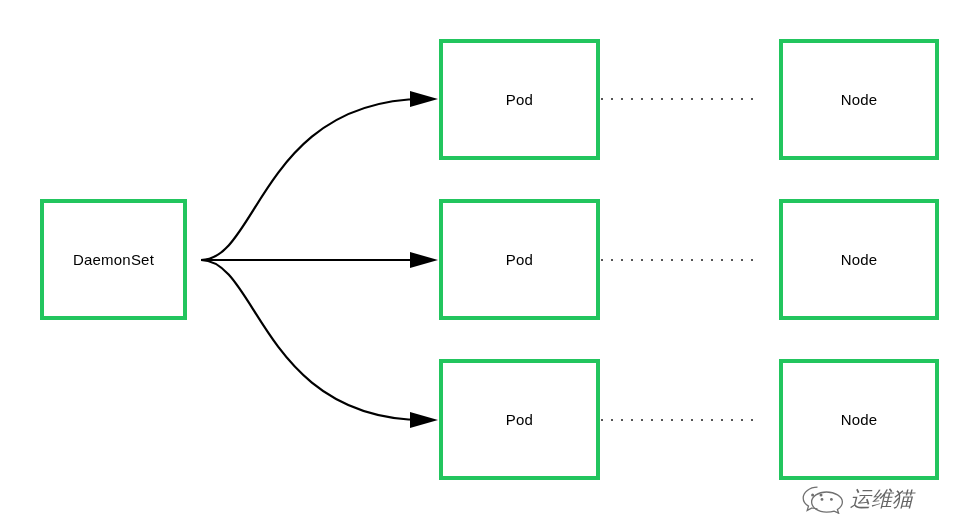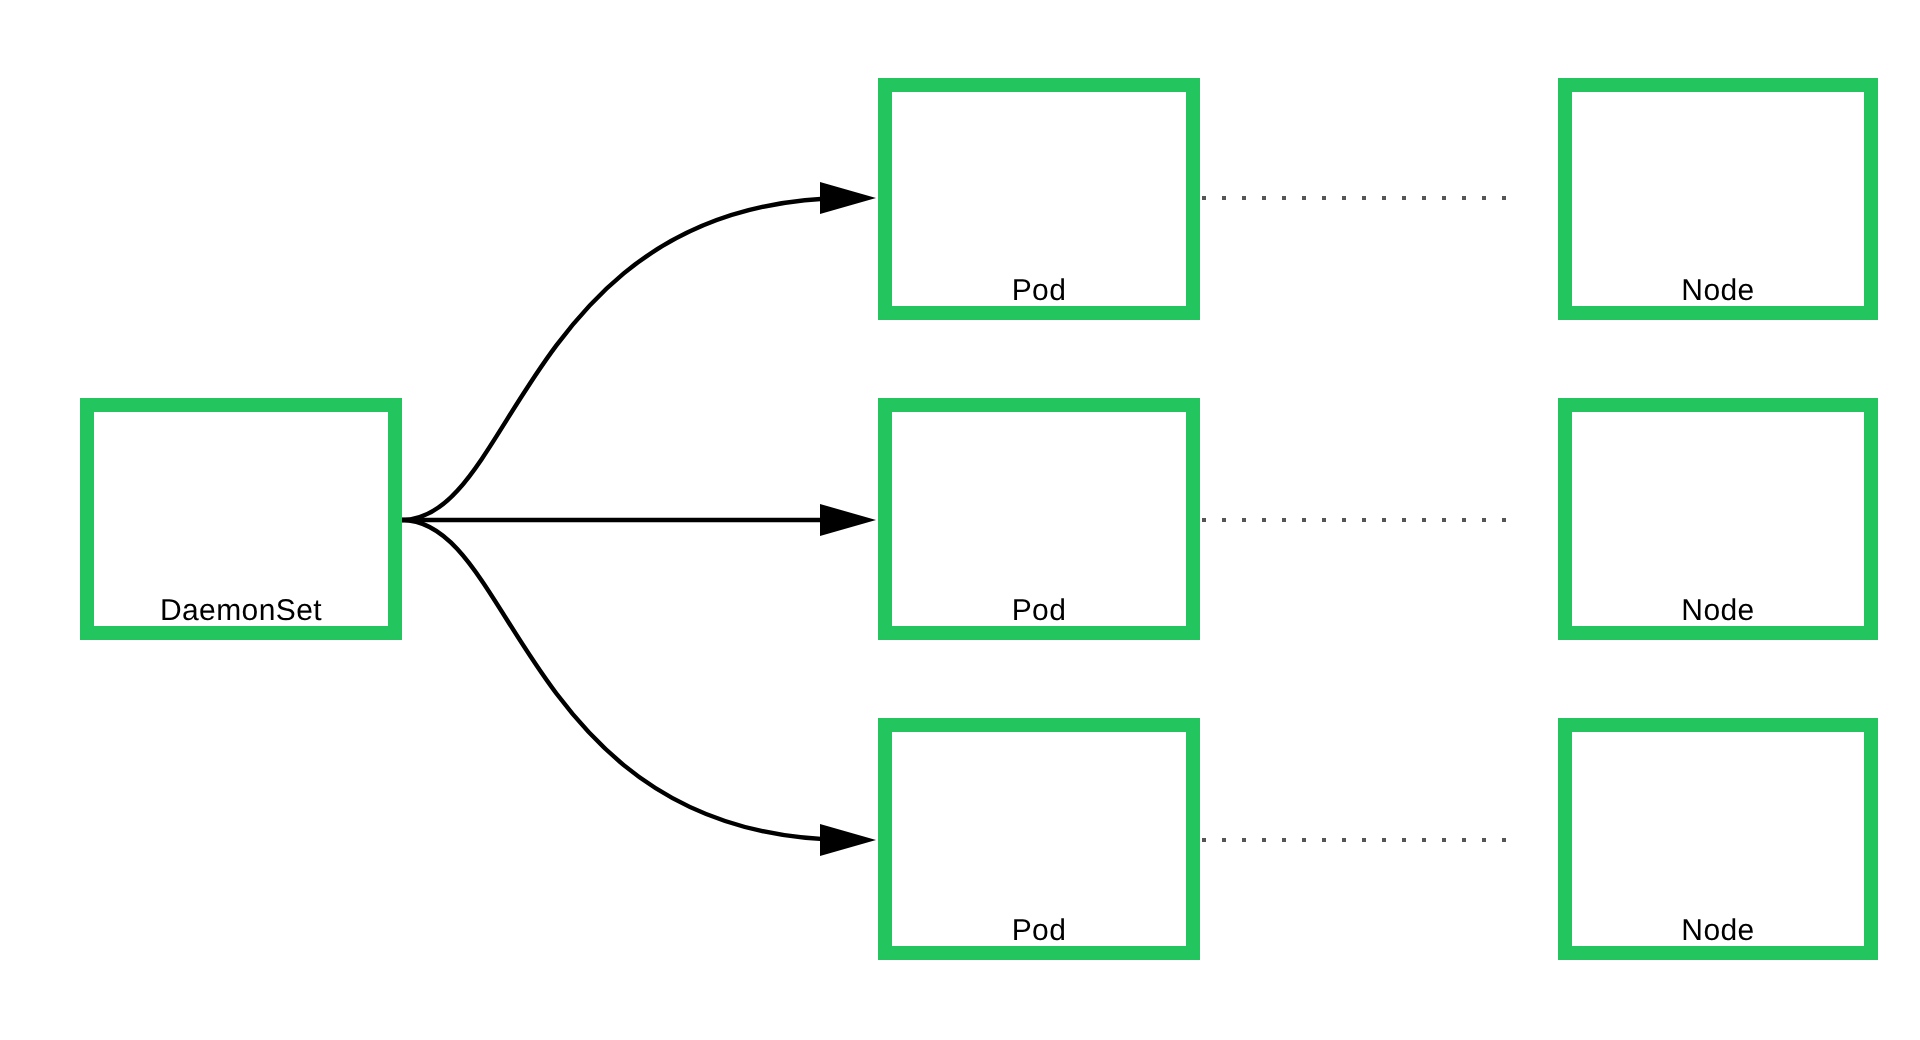--- a/index.html
+++ b/index.html
@@ -13,38 +13,38 @@
   #canvas {
     position: relative;
     width: 960px;
     height: 520px;
     background: #ffffff;
     overflow: hidden;
   }
   .node-box {
     position: absolute;
     box-sizing: border-box;
-    border: 7px solid #22c55e;
+    border: 4px solid #22c55e;
     background: #ffffff;
     display: flex;
-    align-items: flex-end;
+    align-items: center;
     justify-content: center;
   }
   .node-label {
     font-size: 15px;
     color: #000000;
     line-height: 1;
     letter-spacing: 0.2px;
     white-space: nowrap;
   }
   
   #box-daemonset {
     left: 40px;
     top: 199px;
-    width: 161px;
+    width: 147px;
     height: 121px;
   }
   
   .pod-box { left: 439px; width: 161px; height: 121px; }
   #box-pod-0 { top: 39px; }
   #box-pod-1 { top: 199px; }
   #box-pod-2 { top: 359px; }
   
   .node-col-box { left: 760px; width: 160px; height: 121px; margin-left: 19px; }
   #box-node-0 { top: 39px; }
@@ -140,14 +140,32 @@
   <div class="node-box node-col-box" id="box-node-0">
     <span class="node-label">Node</span>
   </div>
   <div class="node-box node-col-box" id="box-node-1">
     <span class="node-label">Node</span>
   </div>
   <div class="node-box node-col-box" id="box-node-2">
     <span class="node-label">Node</span>
   </div>
 
+  <div id="watermark">
+    <svg id="wechat-icon" width="46" height="30" viewBox="0 0 46 30" xmlns="http://www.w3.org/2000/svg">
+      <g fill="none" stroke="#3a3a3a" stroke-width="1.3">
+        <path d="M17.5 3.2 C 9.5 3.2, 3.2 8.2, 3.2 14.0 C 3.2 17.3, 5.3 20.2, 8.5 22.1
+                 L 7.2 26.4 L 12.0 24.0 C 13.7 24.5, 15.6 24.8, 17.5 24.8"></path>
+        <path d="M26.5 8.0 C 34.8 8.0, 42.4 12.4, 42.4 18.0 C 42.4 21.0, 40.4 23.7, 37.4 25.5
+                 L 38.6 29.2 L 34.2 27.1 C 32.0 27.8, 29.3 28.1, 26.5 28.1
+                 C 18.2 28.1, 11.6 23.6, 11.6 18.0 C 11.6 12.4, 18.2 8.0, 26.5 8.0 Z"></path>
+      </g>
+      <g fill="#3a3a3a">
+        <circle cx="12.6" cy="11.0" r="1.5"></circle>
+        <circle cx="21.0" cy="11.0" r="1.5"></circle>
+        <circle cx="22.0" cy="15.4" r="1.4"></circle>
+        <circle cx="31.4" cy="15.4" r="1.4"></circle>
+      </g>
+    </svg>
+    <span id="watermark-text">运维猫</span>
+  </div>
 
 </div>
 
 </body></html>

